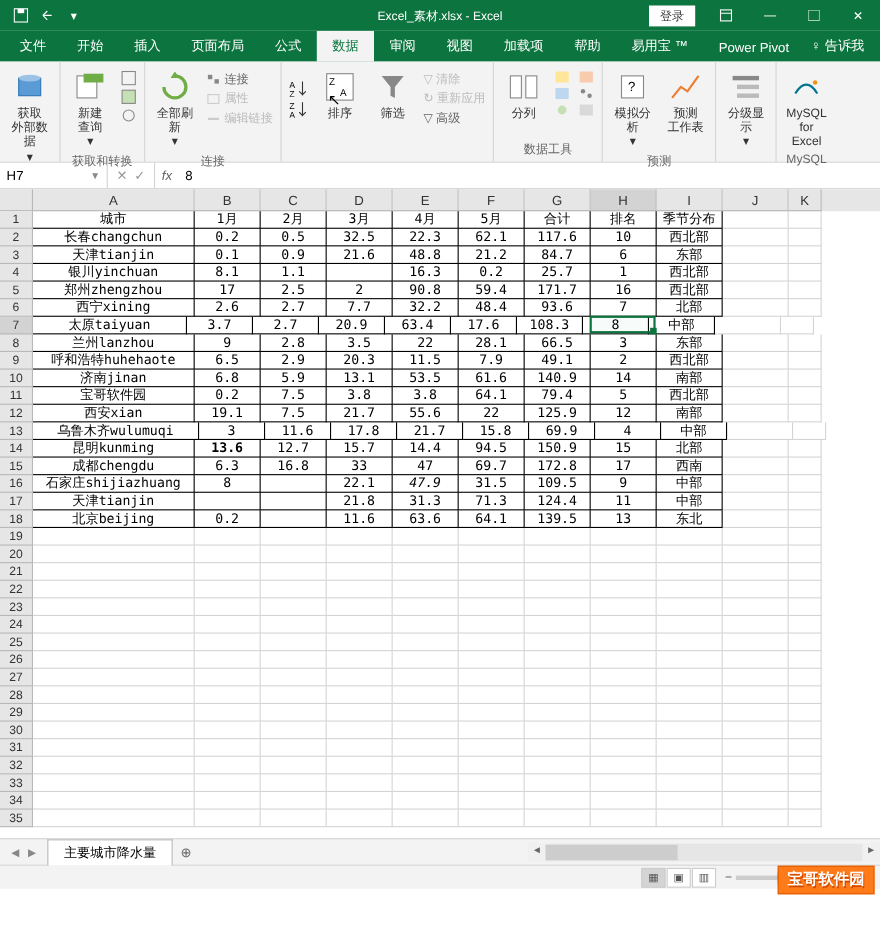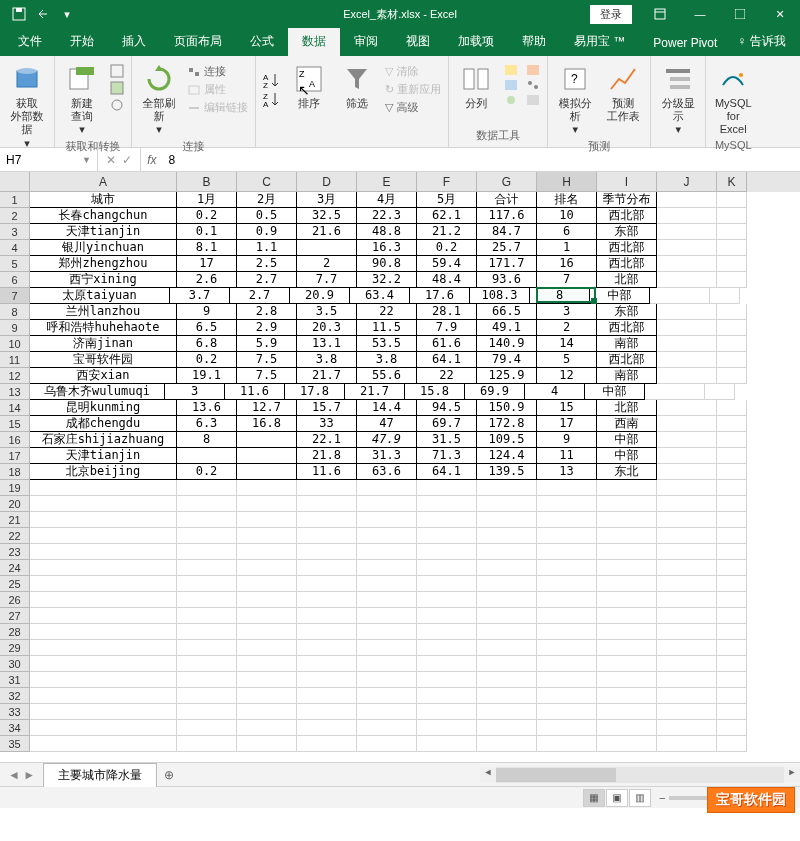--- a/index.html
+++ b/index.html
@@ -557,35 +557,35 @@
           <div class="cell bordered center" style="width: 60px;">21.7</div>
           <div class="cell bordered center" style="width: 60px;">55.6</div>
           <div class="cell bordered center" style="width: 60px;">22</div>
           <div class="cell bordered center" style="width: 60px;">125.9</div>
           <div class="cell bordered center" style="width: 60px;">12</div>
           <div class="cell bordered center" style="width: 60px;">南部</div>
           <div class="cell" style="width: 60px;"></div>
           <div class="cell" style="width: 30px;"></div>
         </div>
         <div class="cell-row">
-          <div class="cell bordered center" style="width: 135px; text-align: center;">乌鲁木齐wulumuqi</div>
+          <div class="cell bordered center" style="width: 151px; text-align: center;">乌鲁木齐wulumuqi</div>
           <div class="cell bordered center" style="width: 60px;">3</div>
           <div class="cell bordered center" style="width: 60px;">11.6</div>
           <div class="cell bordered center" style="width: 60px;">17.8</div>
           <div class="cell bordered center" style="width: 60px;">21.7</div>
           <div class="cell bordered center" style="width: 60px;">15.8</div>
           <div class="cell bordered center" style="width: 60px;">69.9</div>
           <div class="cell bordered center" style="width: 60px;">4</div>
           <div class="cell bordered center" style="width: 60px;">中部</div>
           <div class="cell" style="width: 60px;"></div>
           <div class="cell" style="width: 30px;"></div>
         </div>
         <div class="cell-row">
           <div class="cell bordered center" style="width: 147px;">昆明kunming</div>
-          <div class="cell bordered center" style="width: 60px;">13.6</div>
+          <div class="cell bordered center" style="width: 60px; font-weight: bold;">13.6</div>
           <div class="cell bordered center" style="width: 60px;">12.7</div>
           <div class="cell bordered center" style="width: 60px;">15.7</div>
           <div class="cell bordered center" style="width: 60px;">14.4</div>
           <div class="cell bordered center" style="width: 60px;">94.5</div>
           <div class="cell bordered center" style="width: 60px;">150.9</div>
           <div class="cell bordered center" style="width: 60px;">15</div>
           <div class="cell bordered center" style="width: 60px;">北部</div>
           <div class="cell" style="width: 60px;"></div>
           <div class="cell" style="width: 30px;"></div>
         </div>

